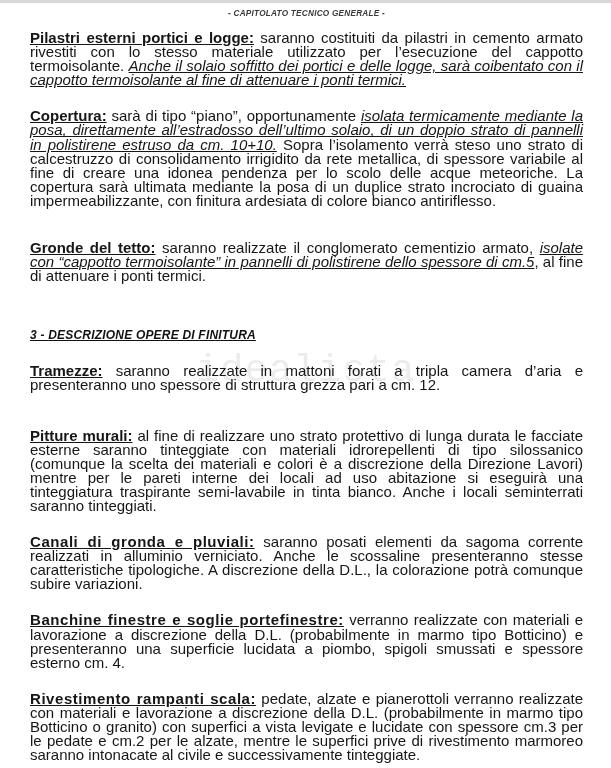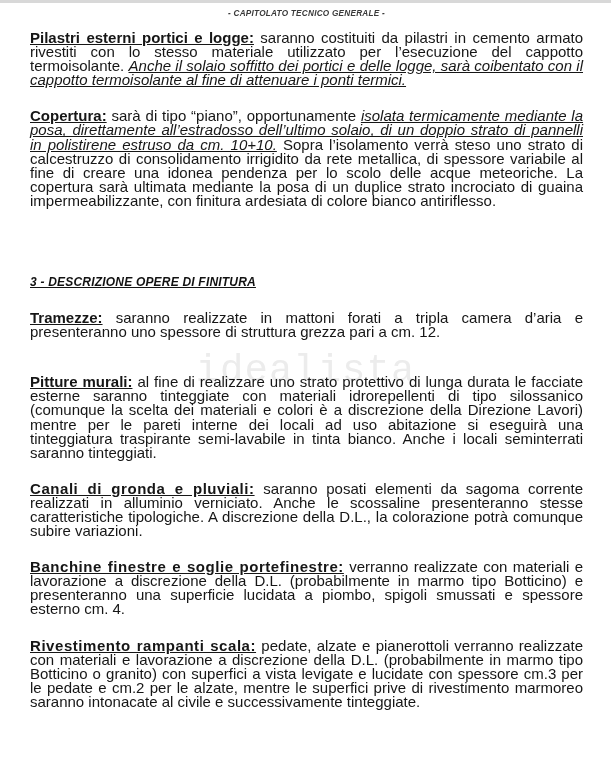--- a/index.html
+++ b/index.html
@@ -114,20 +114,21 @@
 
     <div class="spacer-sm"></div>
 
     <p class="para"><span class="lbl">Copertura:</span><span> sarà di tipo “piano”, opportunamente </span><span class="emph">isolata termicamente mediante la posa, direttamente all’estradosso dell’ultimo solaio, di un doppio strato di pannelli in polistirene estruso da cm. 10+10.</span><span> Sopra l’isolamento verrà steso uno strato di calcestruzzo di consolidamento irrigidito da rete metallica, di spessore variabile al fine di creare una idonea pendenza per lo scolo delle acque meteoriche. La copertura sarà ultimata mediante la posa di un duplice strato incrociato di guaina impermeabilizzante, con finitura ardesiata di colore bianco antiriflesso.</span></p>
 
     <div class="spacer-sm"></div>
 
 
     <div class="spacer-sm"></div>
 
+    <p class="para"><span class="lbl">Gronde del tetto:</span><span> saranno realizzate il conglomerato cementizio armato, </span><span class="emph">isolate con “cappotto termoisolante” in pannelli di polistirene dello spessore di cm.5</span><span>, al fine di attenuare i ponti termici.</span></p>
 
     <div class="spacer-lg"></div>
 
     <h2 class="section">3 - DESCRIZIONE OPERE DI FINITURA</h2>
 
     <div class="spacer-sec"></div>
 
     <p class="para tight"><span class="lbl">Tramezze:</span><span> saranno realizzate in mattoni forati a tripla camera d’aria e presenteranno uno spessore di struttura grezza pari a cm. 12.</span></p>
 
     <div class="spacer-md"></div>

